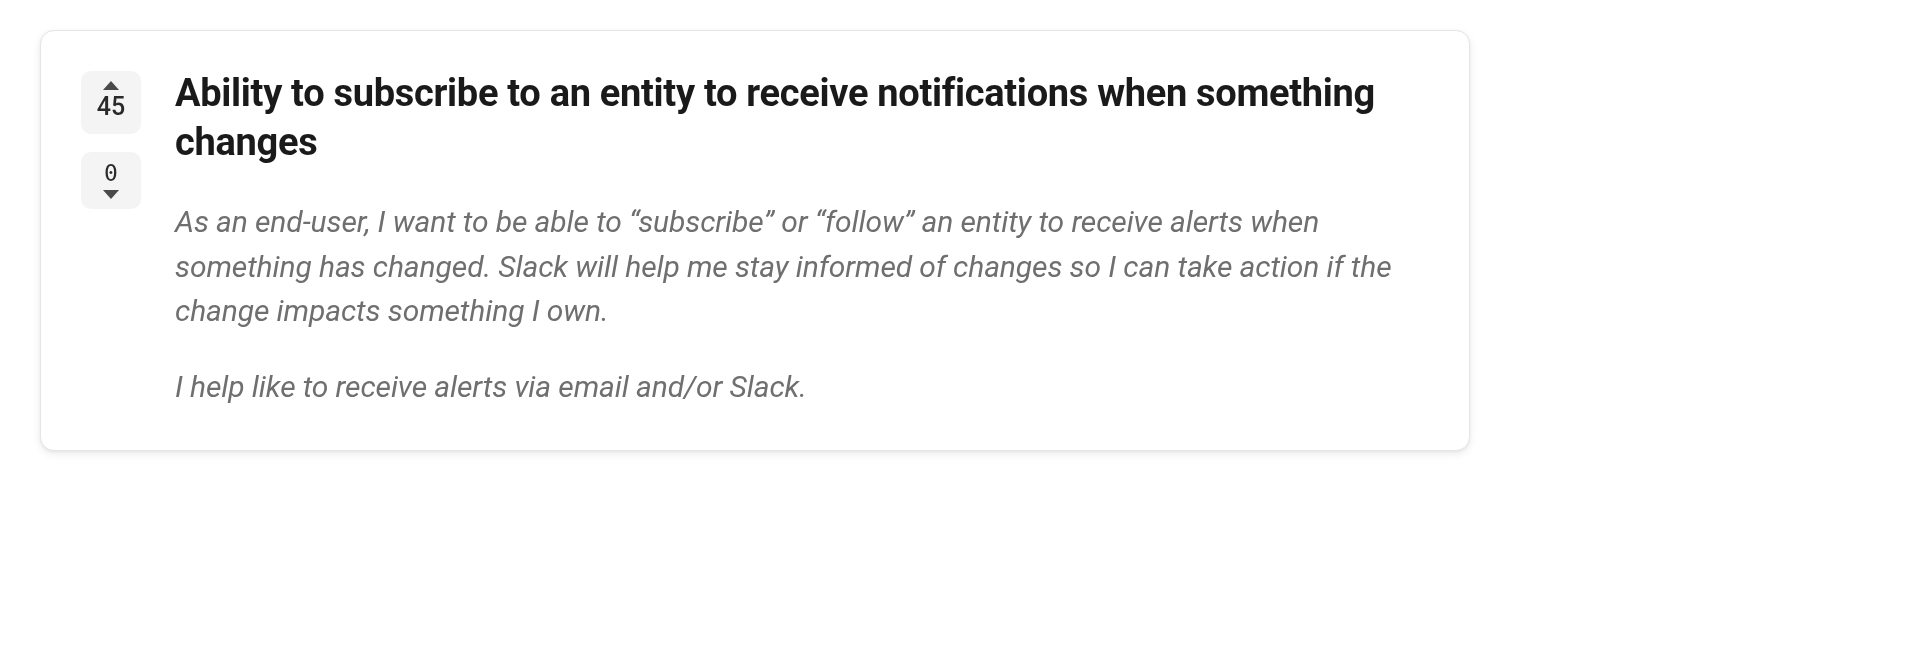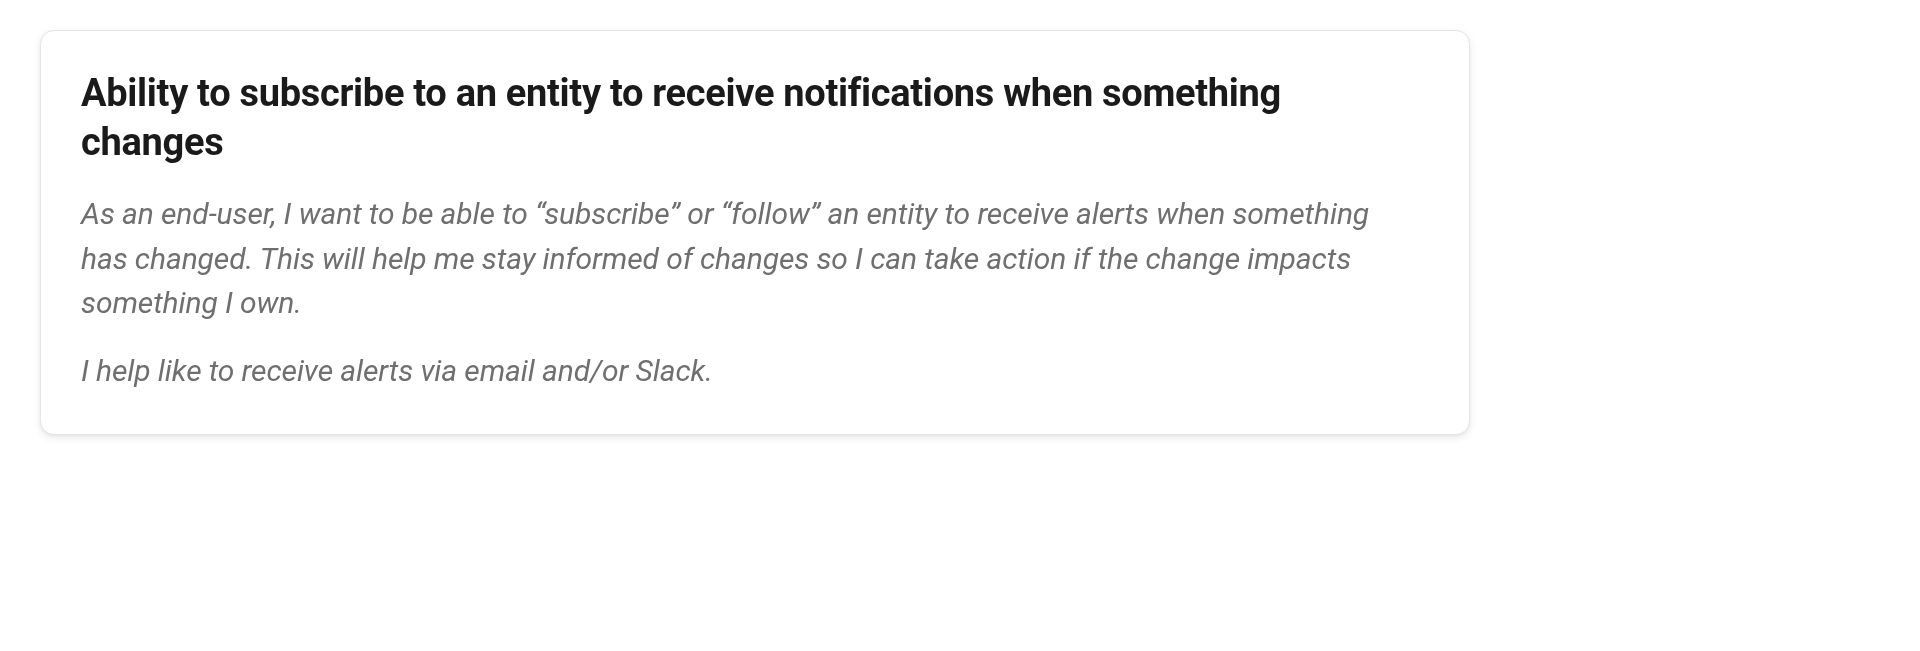--- a/index.html
+++ b/index.html
@@ -67,20 +67,21 @@
       font-variant-numeric: tabular-nums;
     }
     .vote-count.zero {
       font-family: ui-monospace, "SF Mono", Menlo, monospace;
       font-size: 23px;
     }
     .content {
       flex: 1;
       display: flex;
       flex-direction: column;
+      gap: 8px;
     }
     .title {
       font-size: 38px;
       font-weight: 700;
       color: #1a1a1a;
       line-height: 1.28;
       letter-spacing: -0.3px;
       margin-bottom: 26px;
     }
     .body-text {
@@ -93,20 +94,33 @@
     }
     .body-text:last-child {
       margin-bottom: 0;
     }
   </style>
 </head>
 <body>
 
 <div class="card">
 
+  <div class="vote-column">
+
+    <div class="vote-box">
+      <span class="vote-arrow vote-arrow-up"></span>
+      <span class="vote-count">45</span>
+    </div>
+
+    <div class="vote-box downvote">
+      <span class="vote-count zero">0</span>
+      <span class="vote-arrow vote-arrow-down"></span>
+    </div>
+
+  </div>
 
   <div class="content">
     <h2 class="title">Ability to subscribe to an entity to receive notifications when something changes</h2>
-    <p class="body-text">As an end-user, I want to be able to “subscribe” or “follow” an entity to receive alerts when something has changed. This will help me stay informed of changes so I can take action if the change impacts something I own.</p>
+    <p class="body-text">As an end-user, I want to be able to “subscribe” or “follow” an entity to receive alerts when something has changed. Slack will help me stay informed of changes so I can take action if the change impacts something I own.</p>
     <p class="body-text">I help like to receive alerts via email and/or Slack.</p>
   </div>
 
 </div>
 
 </body></html>

